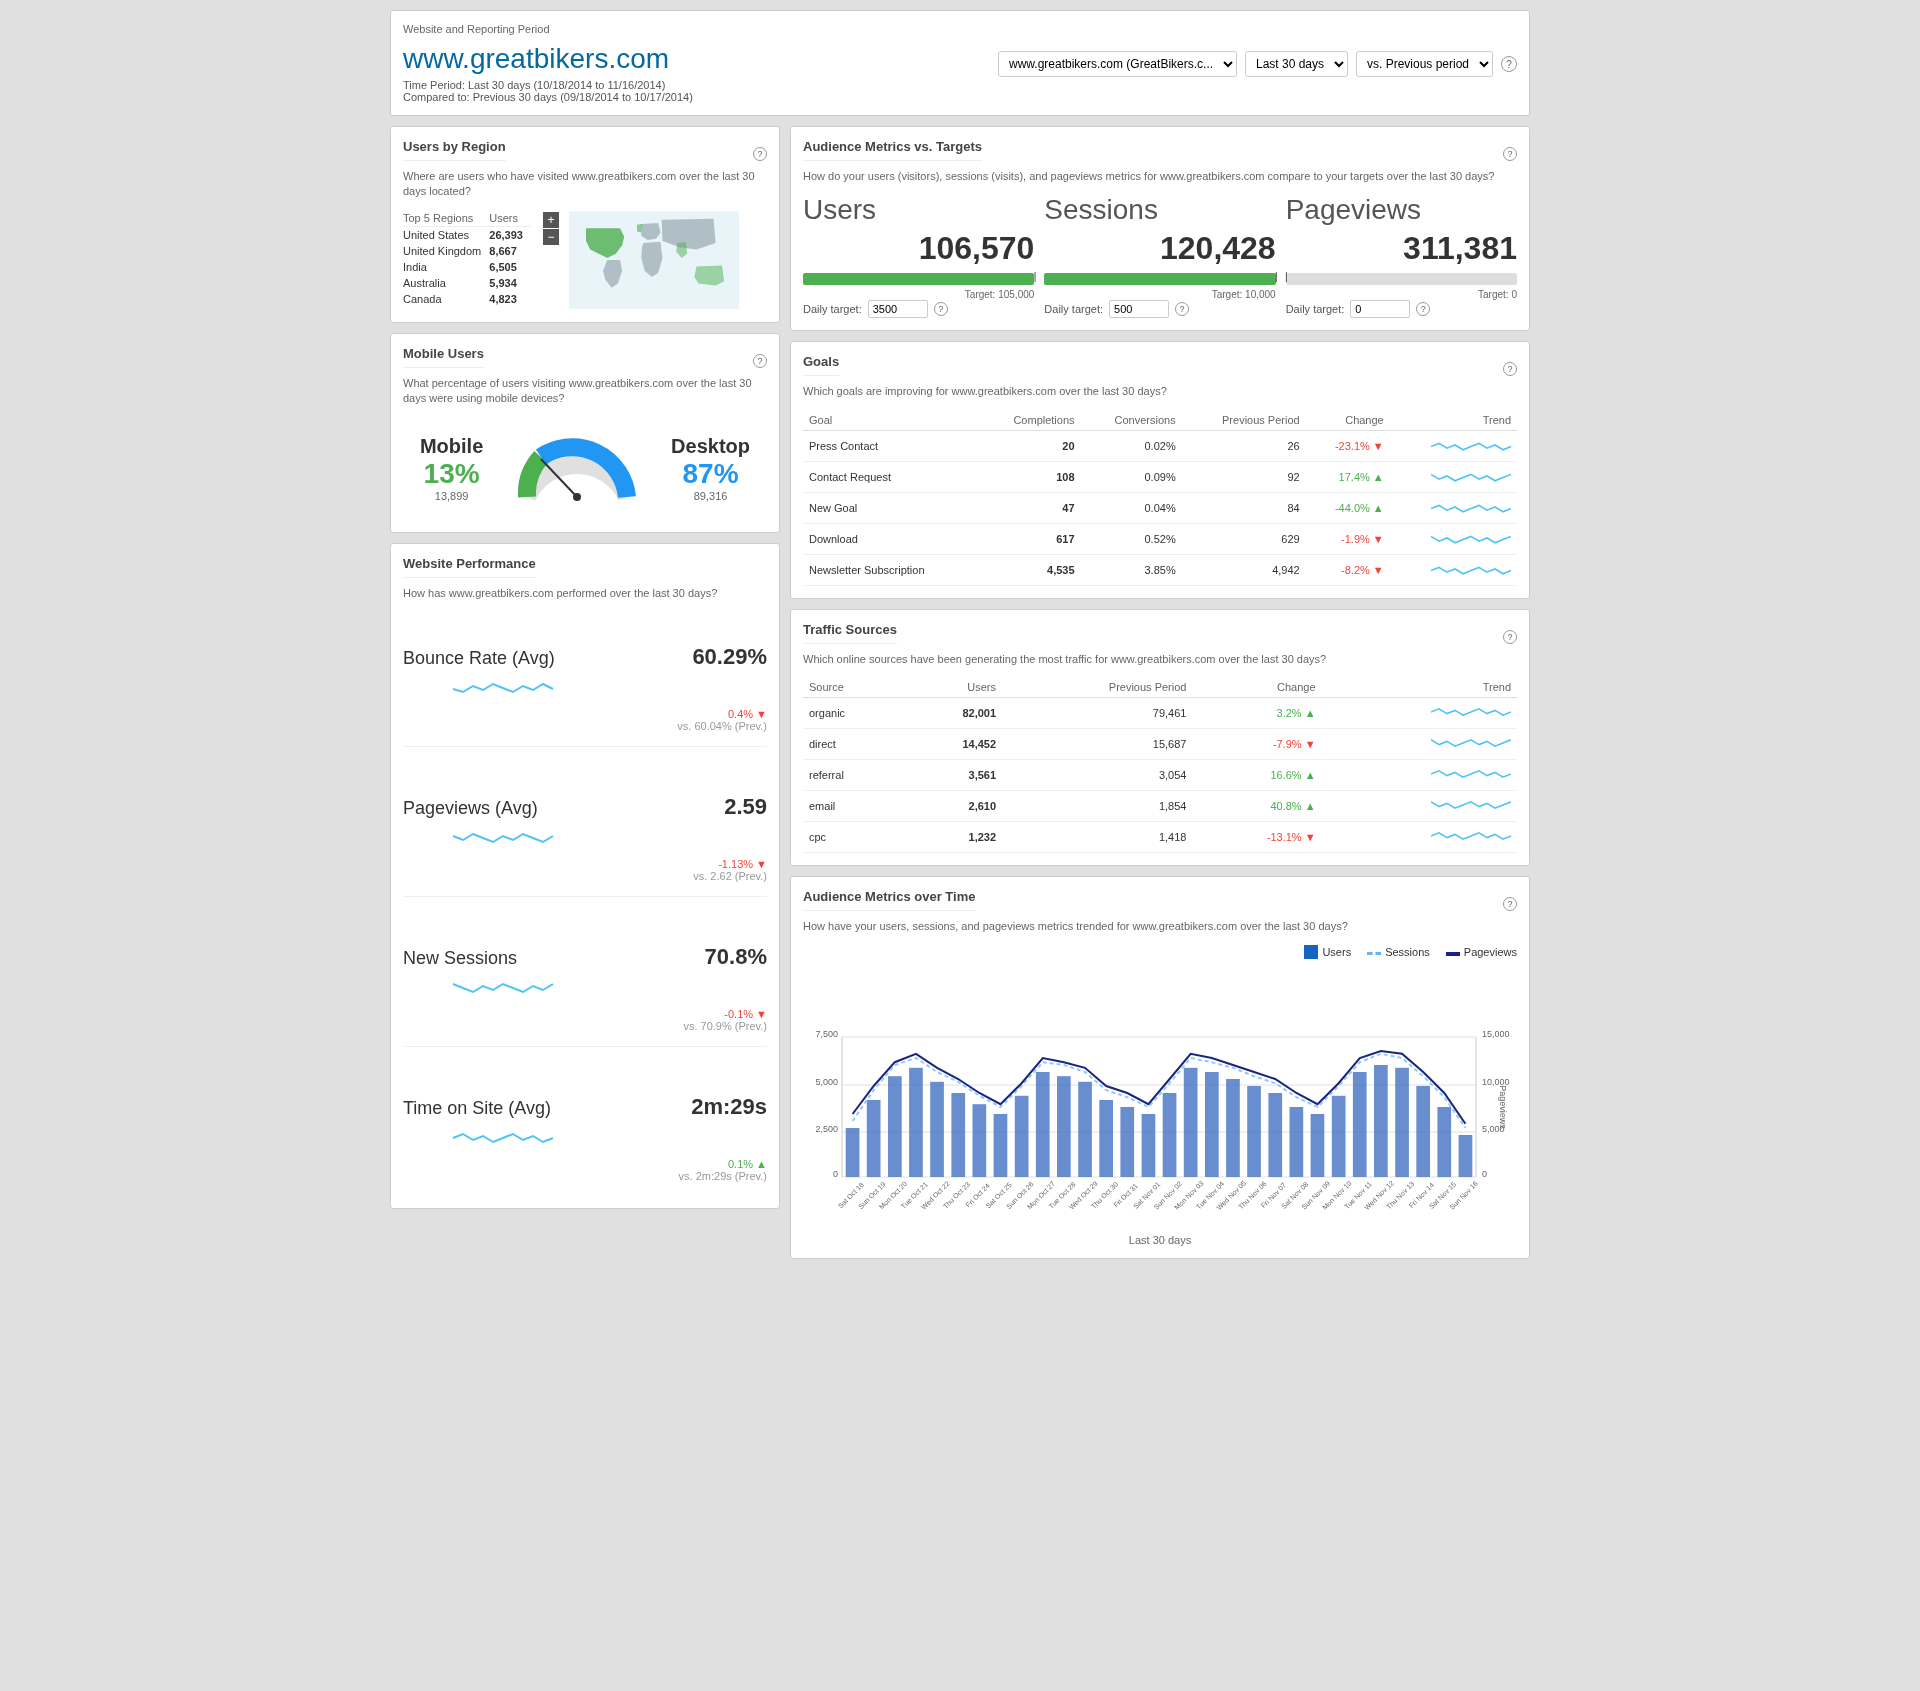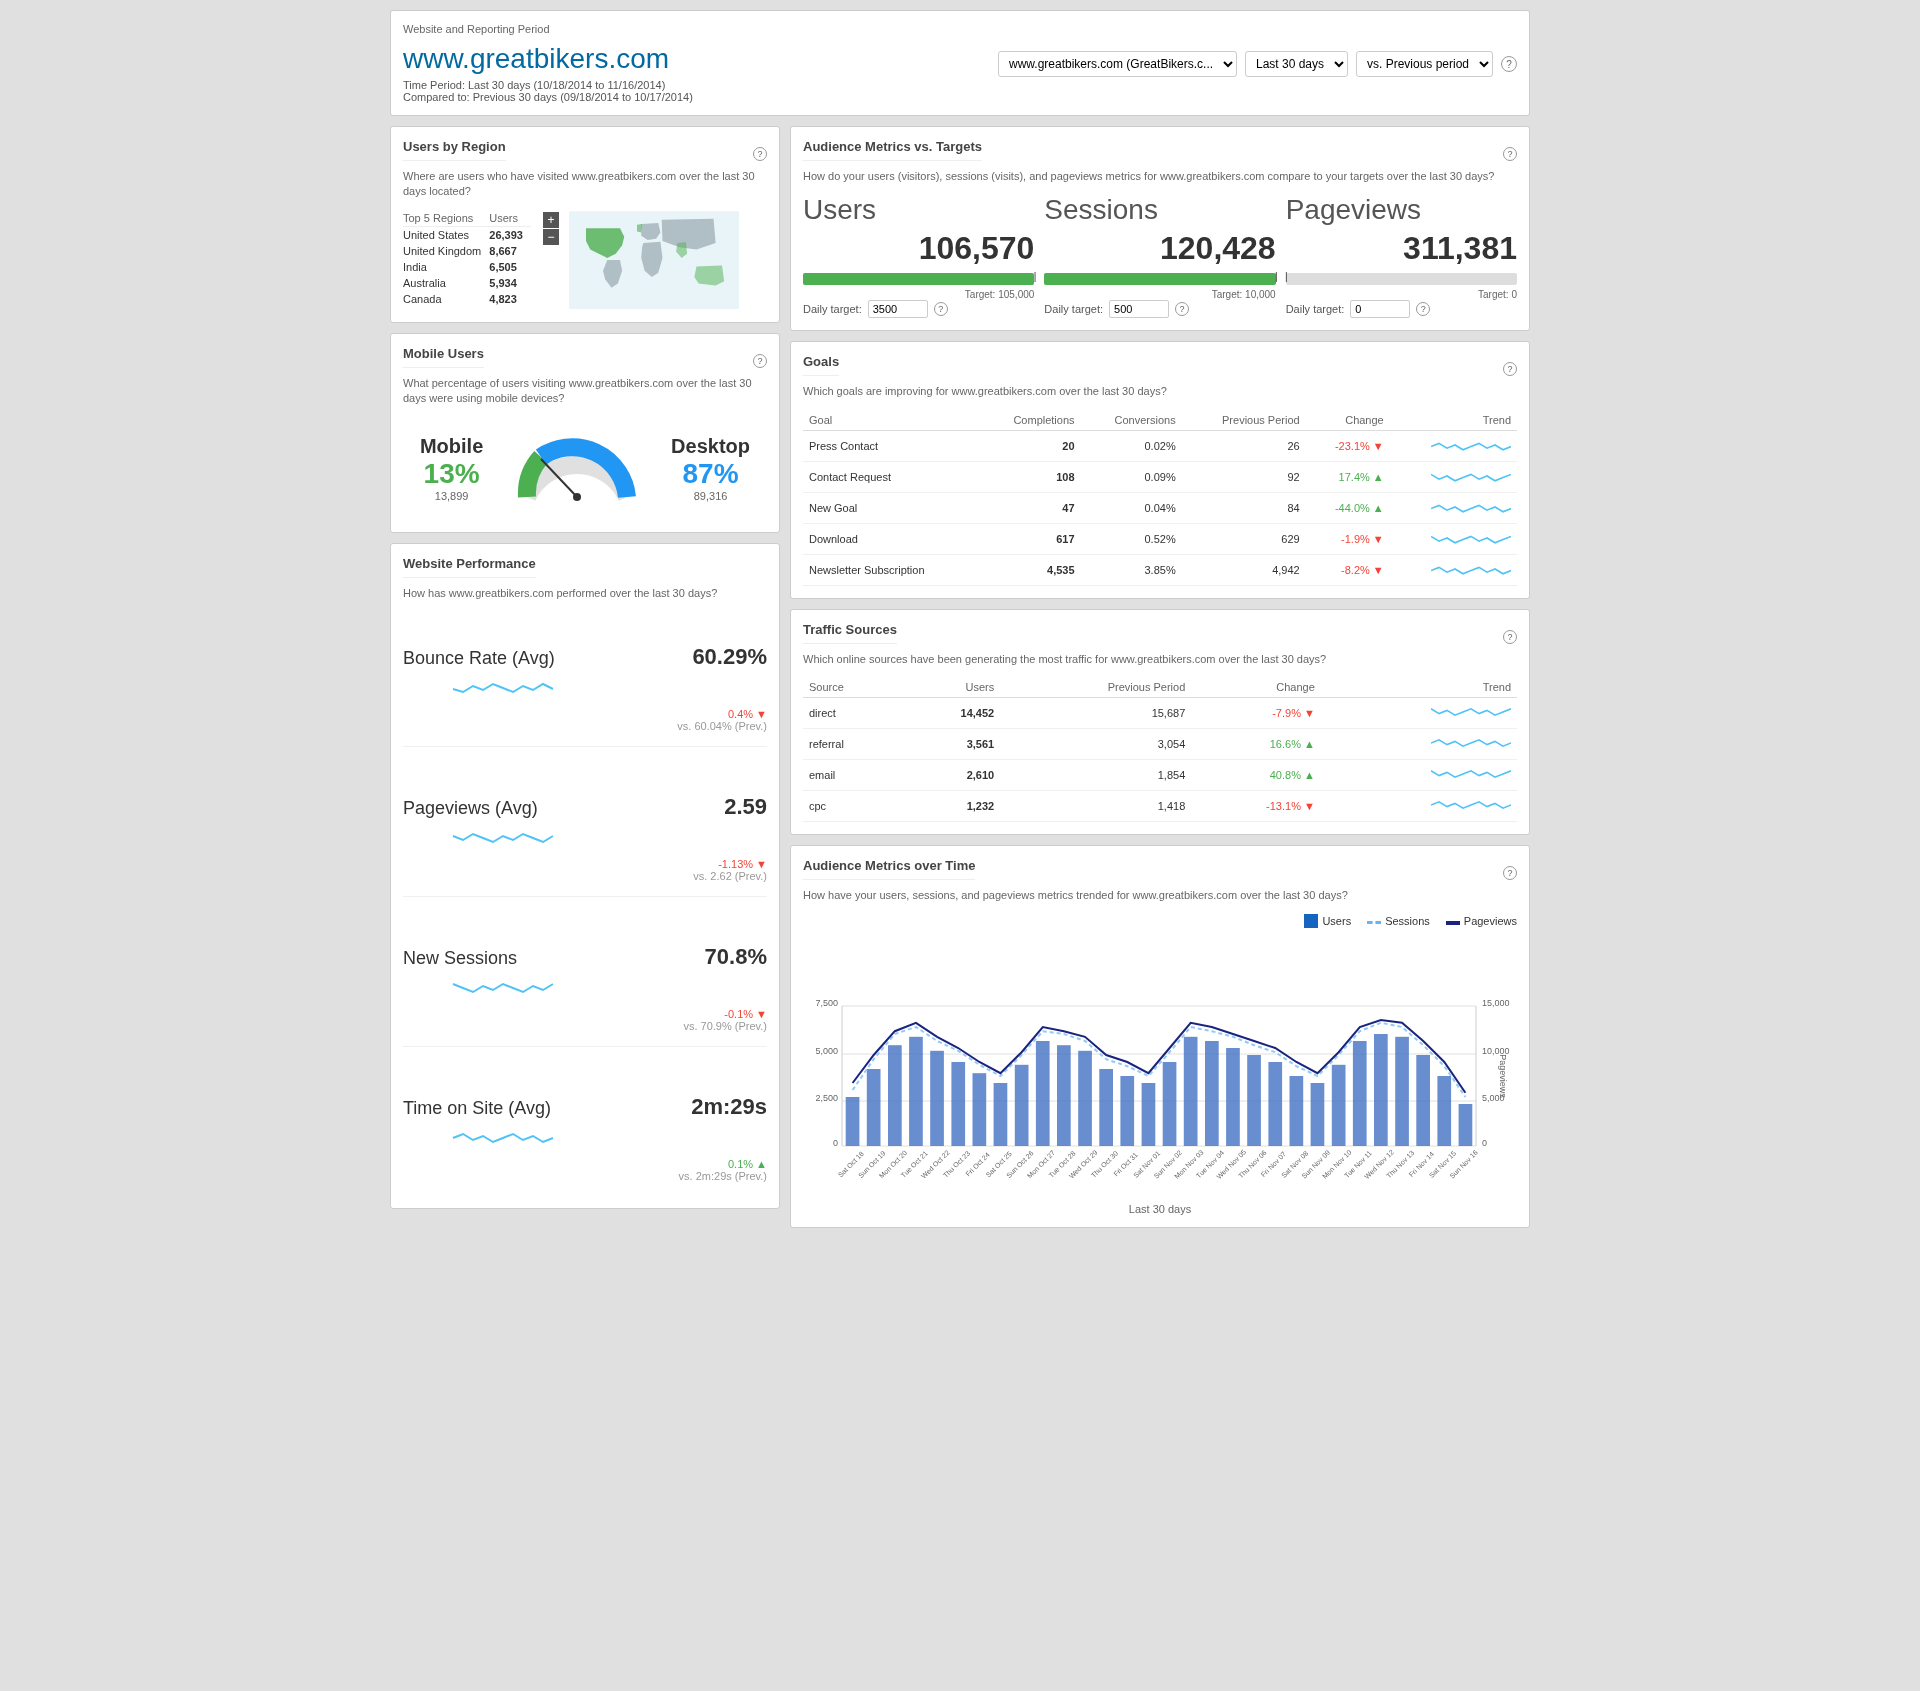--- a/index.html
+++ b/index.html
@@ -437,20 +437,31 @@
           <thead id="traffic-thead">
               <tr>
                 <th>Source</th>
                 <th>Users</th>
                 <th>Previous Period</th>
                 <th>Change</th>
                 <th>Trend</th>
               </tr>
             </thead>
           <tbody id="traffic-tbody">
+              <tr>
+    <td>organic</td>
+    <td><strong>82,001</strong></td>
+    <td>79,461</td>
+    <td class="change-positive">3.2% ▲</td>
+    <td>
+      <svg width="80" height="20" viewBox="0 0 100 20">
+        <polyline points="0,10 10,6 20,12 30,8 40,14 50,10 60,6 70,12 80,8 90,14 100,10" fill="none" stroke="#4fc3f7" stroke-width="2"></polyline>
+      </svg>
+    </td>
+  </tr>
               <tr>
     <td>direct</td>
     <td><strong>14,452</strong></td>
     <td>15,687</td>
     <td class="change-negative">-7.9% ▼</td>
     <td>
       <svg width="80" height="20" viewBox="0 0 100 20">
         <polyline points="0,6 10,12 20,8 30,14 40,10 50,6 60,12 70,8 80,14 90,10 100,6" fill="none" stroke="#4fc3f7" stroke-width="2"></polyline>
       </svg>
     </td>

